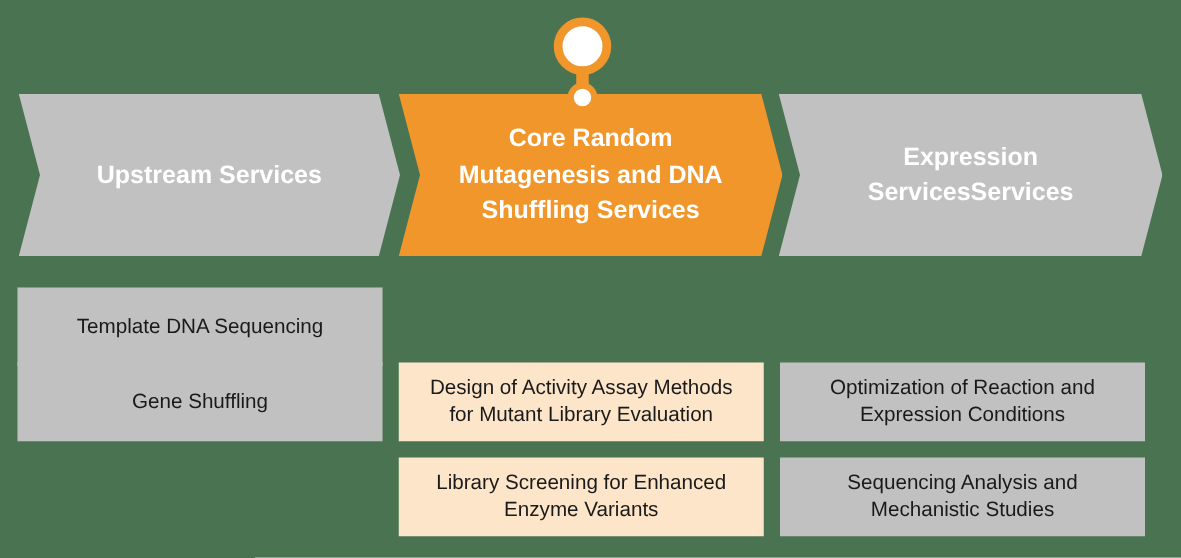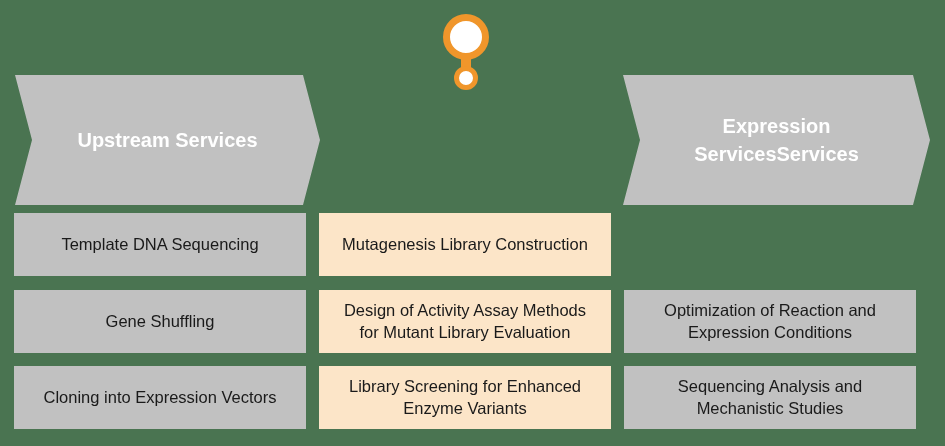--- a/index.html
+++ b/index.html
@@ -91,53 +91,50 @@
     font-size: 16.5px;
     line-height: 1.3;
     padding: 0 16px;
     box-sizing: border-box;
   }
   .box-gray  { background: var(--gray, #C1C1C1); }
   .box-cream { background: var(--cream, #FCE5C8); }
   .c1 { left: 14px; }
   .c2 { left: 319px; }
   .c3 { left: 624px; }
-  .r1 { top: 213px; justify-content: center; }
+  .r1 { top: 230px; justify-content: center; }
   .r2 { top: 290px; }
   .r3 { top: 366px; }
 </style>
 </head>
 <body>
 
 <div class="stage">
 
   <div class="pin-head"></div>
   <div class="pin-stem"></div>
   <div class="pin-dot"></div>
 
   <div class="chevron chev-gray h1">
     <span>Upstream Services</span>
   </div>
+  <div class="chevron chev-orange h2">
+    <span>Core Random Mutagenesis and DNA Shuffling Services</span>
+  </div>
   <div class="chevron chev-gray h3">
     <span>Expression ServicesServices</span>
   </div>
 
   <div class="box box-gray c1 r1">
     <span>Template DNA Sequencing</span>
   </div>
   <div class="box box-gray c1 r2">
     <span>Gene Shuffling</span>
   </div>
-  <div class="box box-gray c1 r3">
-    <span>Cloning into Expression Vectors</span>
-  </div>
 
-  <div class="box box-cream c2 r1">
-    <span>Mutagenesis Library Construction</span>
-  </div>
   <div class="box box-cream c2 r2">
     <span>Design of Activity Assay Methods for Mutant Library Evaluation</span>
   </div>
   <div class="box box-cream c2 r3">
     <span>Library Screening for Enhanced Enzyme Variants</span>
   </div>
 
   <div class="box box-gray c3 r2">
     <span>Optimization of Reaction and Expression Conditions</span>
   </div>

